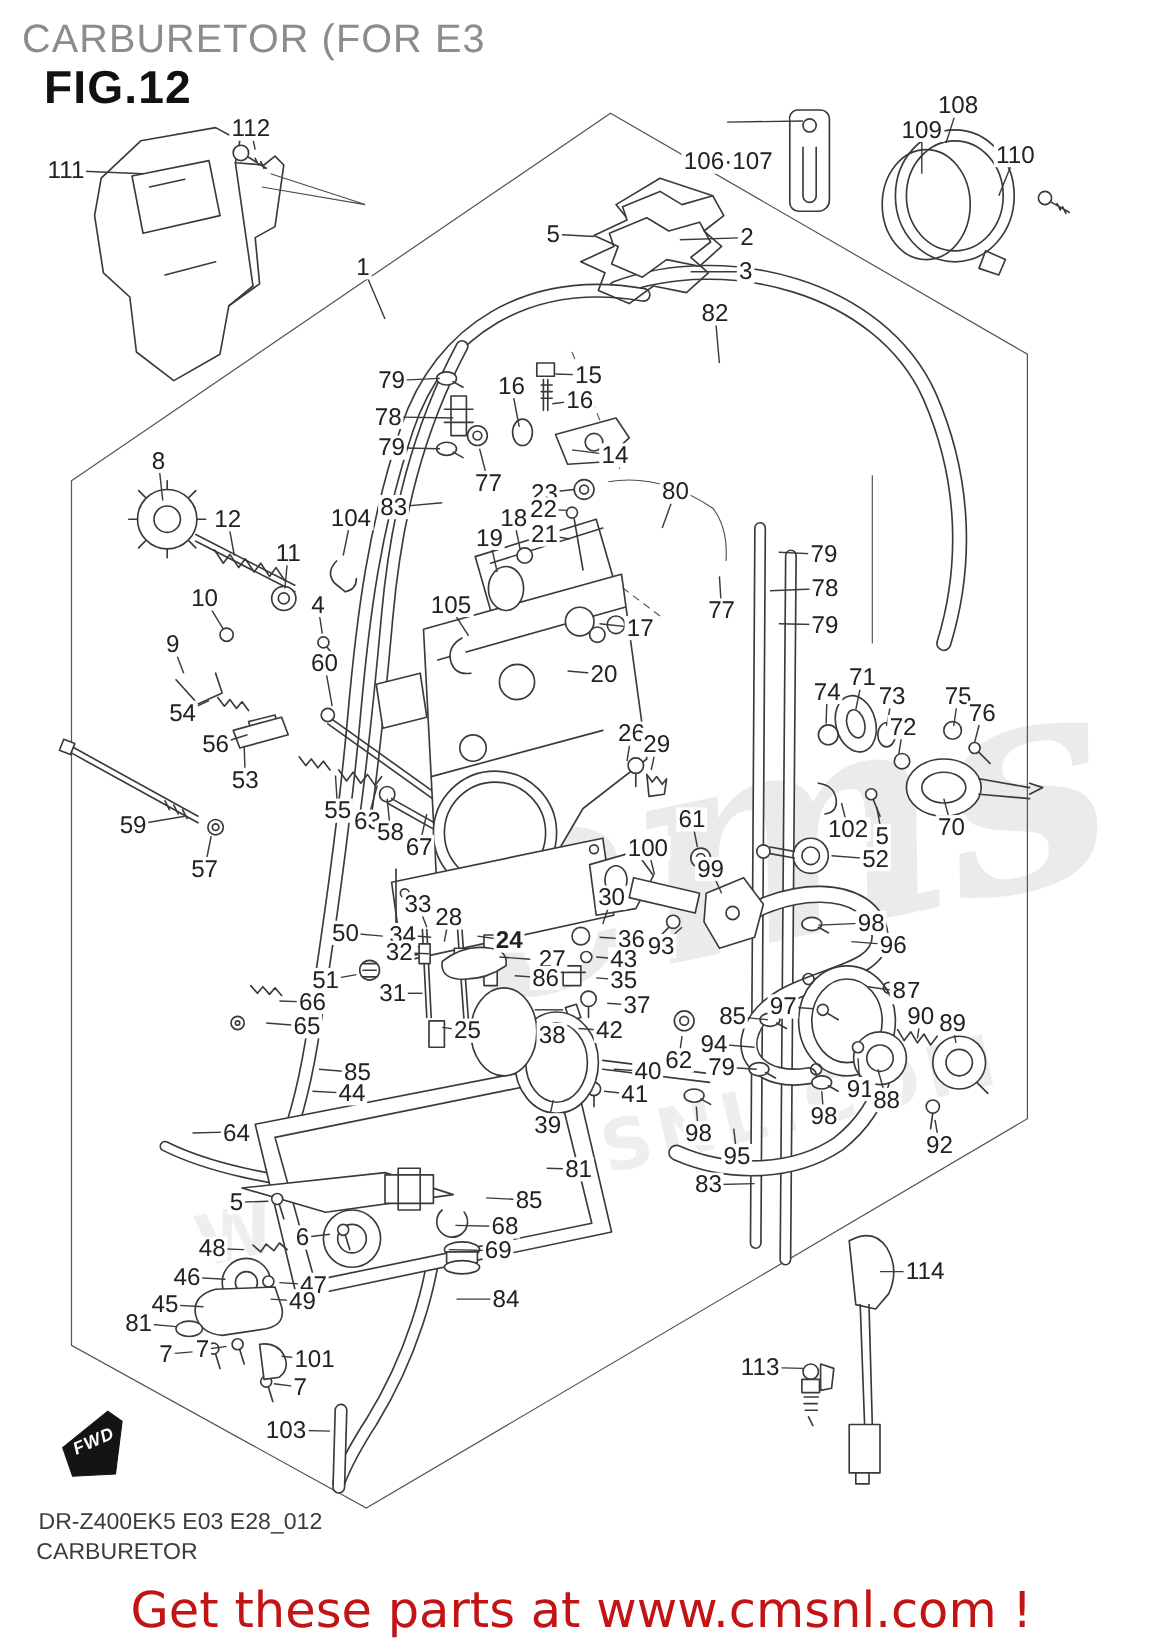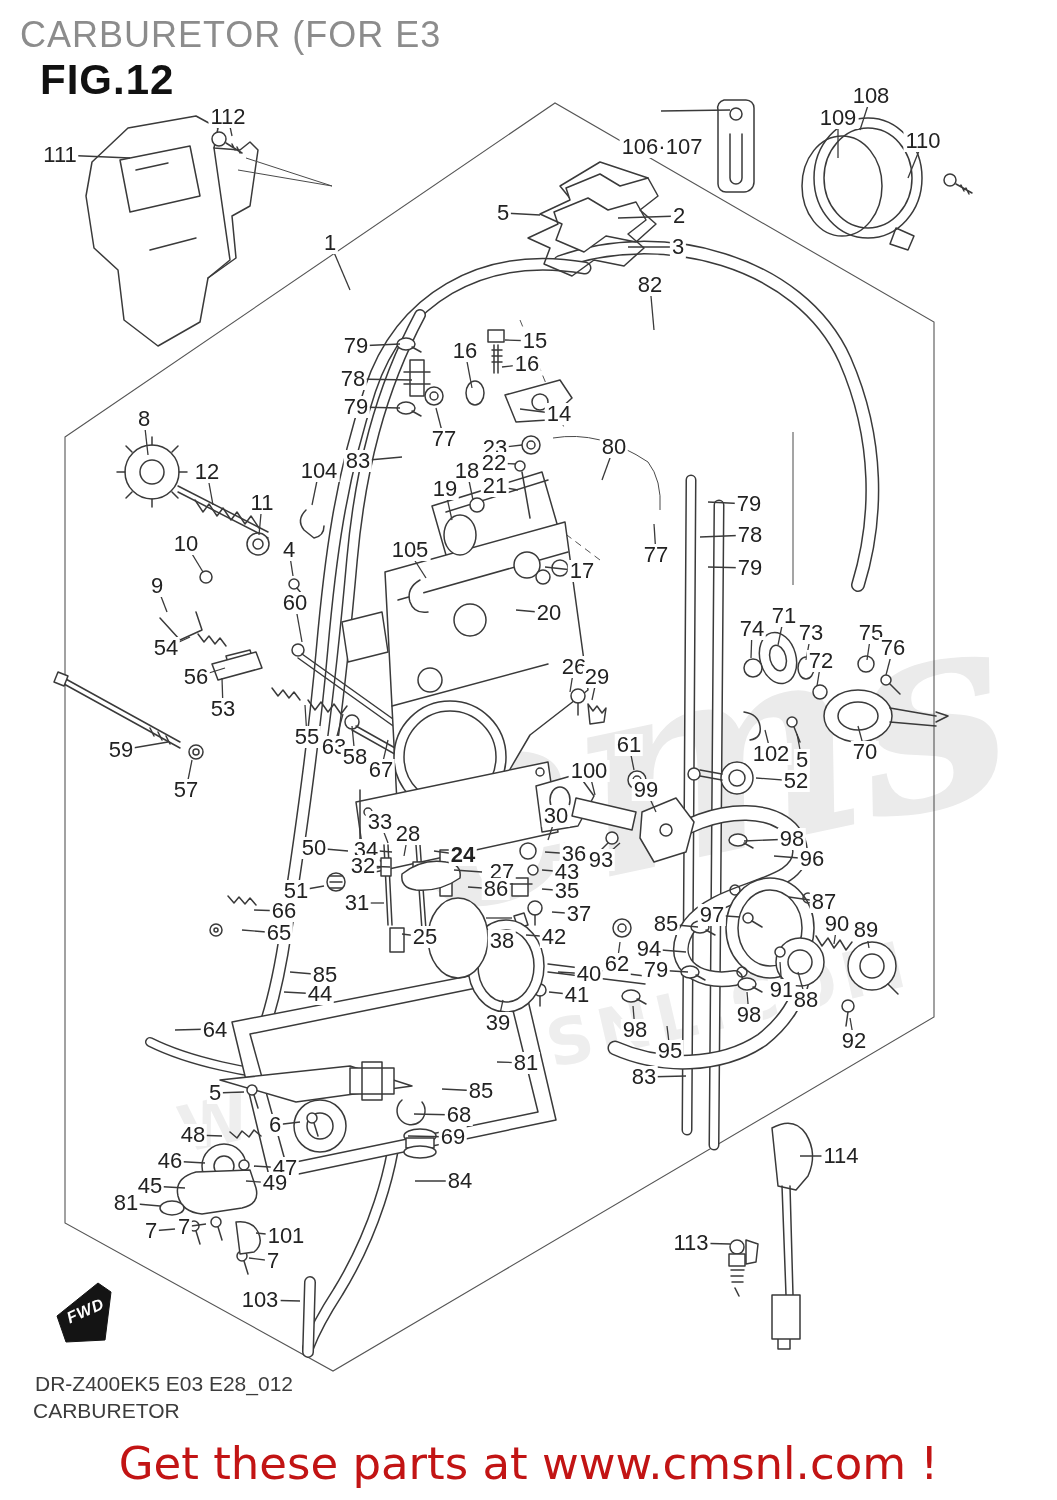--- a/index.html
+++ b/index.html
@@ -553,21 +553,21 @@
       <span class="callout" style="left: 502px; top: 918px; margin-top: 23px;">38</span>
       <span class="callout" style="left: 554px; top: 937px;">42</span>
       <span class="callout" style="left: 425px; top: 937px;">25</span>
       <span class="callout" style="left: 296px; top: 891px;">51</span>
       <span class="callout" style="left: 357px; top: 903px;">31</span>
       <span class="callout" style="left: 284px; top: 911px;">66</span>
       <span class="callout" style="left: 279px; top: 933px;">65</span>
       <span class="callout" style="left: 601px; top: 860px;">93</span>
       <span class="callout" style="left: 792px; top: 839px;">98</span>
       <span class="callout" style="left: 812px; top: 859px;">96</span>
-      <span class="callout" style="left: 824px; top: 902px;">87</span>
+      <span class="callout" style="left: 824px; top: 902px; font-family: Liberation Mono, monospace;">87</span>
       <span class="callout" style="left: 837px; top: 924px;">90</span>
       <span class="callout" style="left: 866px; top: 930px;">89</span>
       <span class="callout" style="left: 666px; top: 924px;">85</span>
       <span class="callout" style="left: 712px; top: 915px;">97</span>
       <span class="callout" style="left: 649px; top: 949px;">94</span>
       <span class="callout" style="left: 656px; top: 970px;">79</span>
       <span class="callout" style="left: 617px; top: 964px;">62</span>
       <span class="callout" style="left: 589px; top: 974px;">40</span>
       <span class="callout" style="left: 577px; top: 995px;">41</span>
       <span class="callout" style="left: 782px; top: 990px;">91</span>

